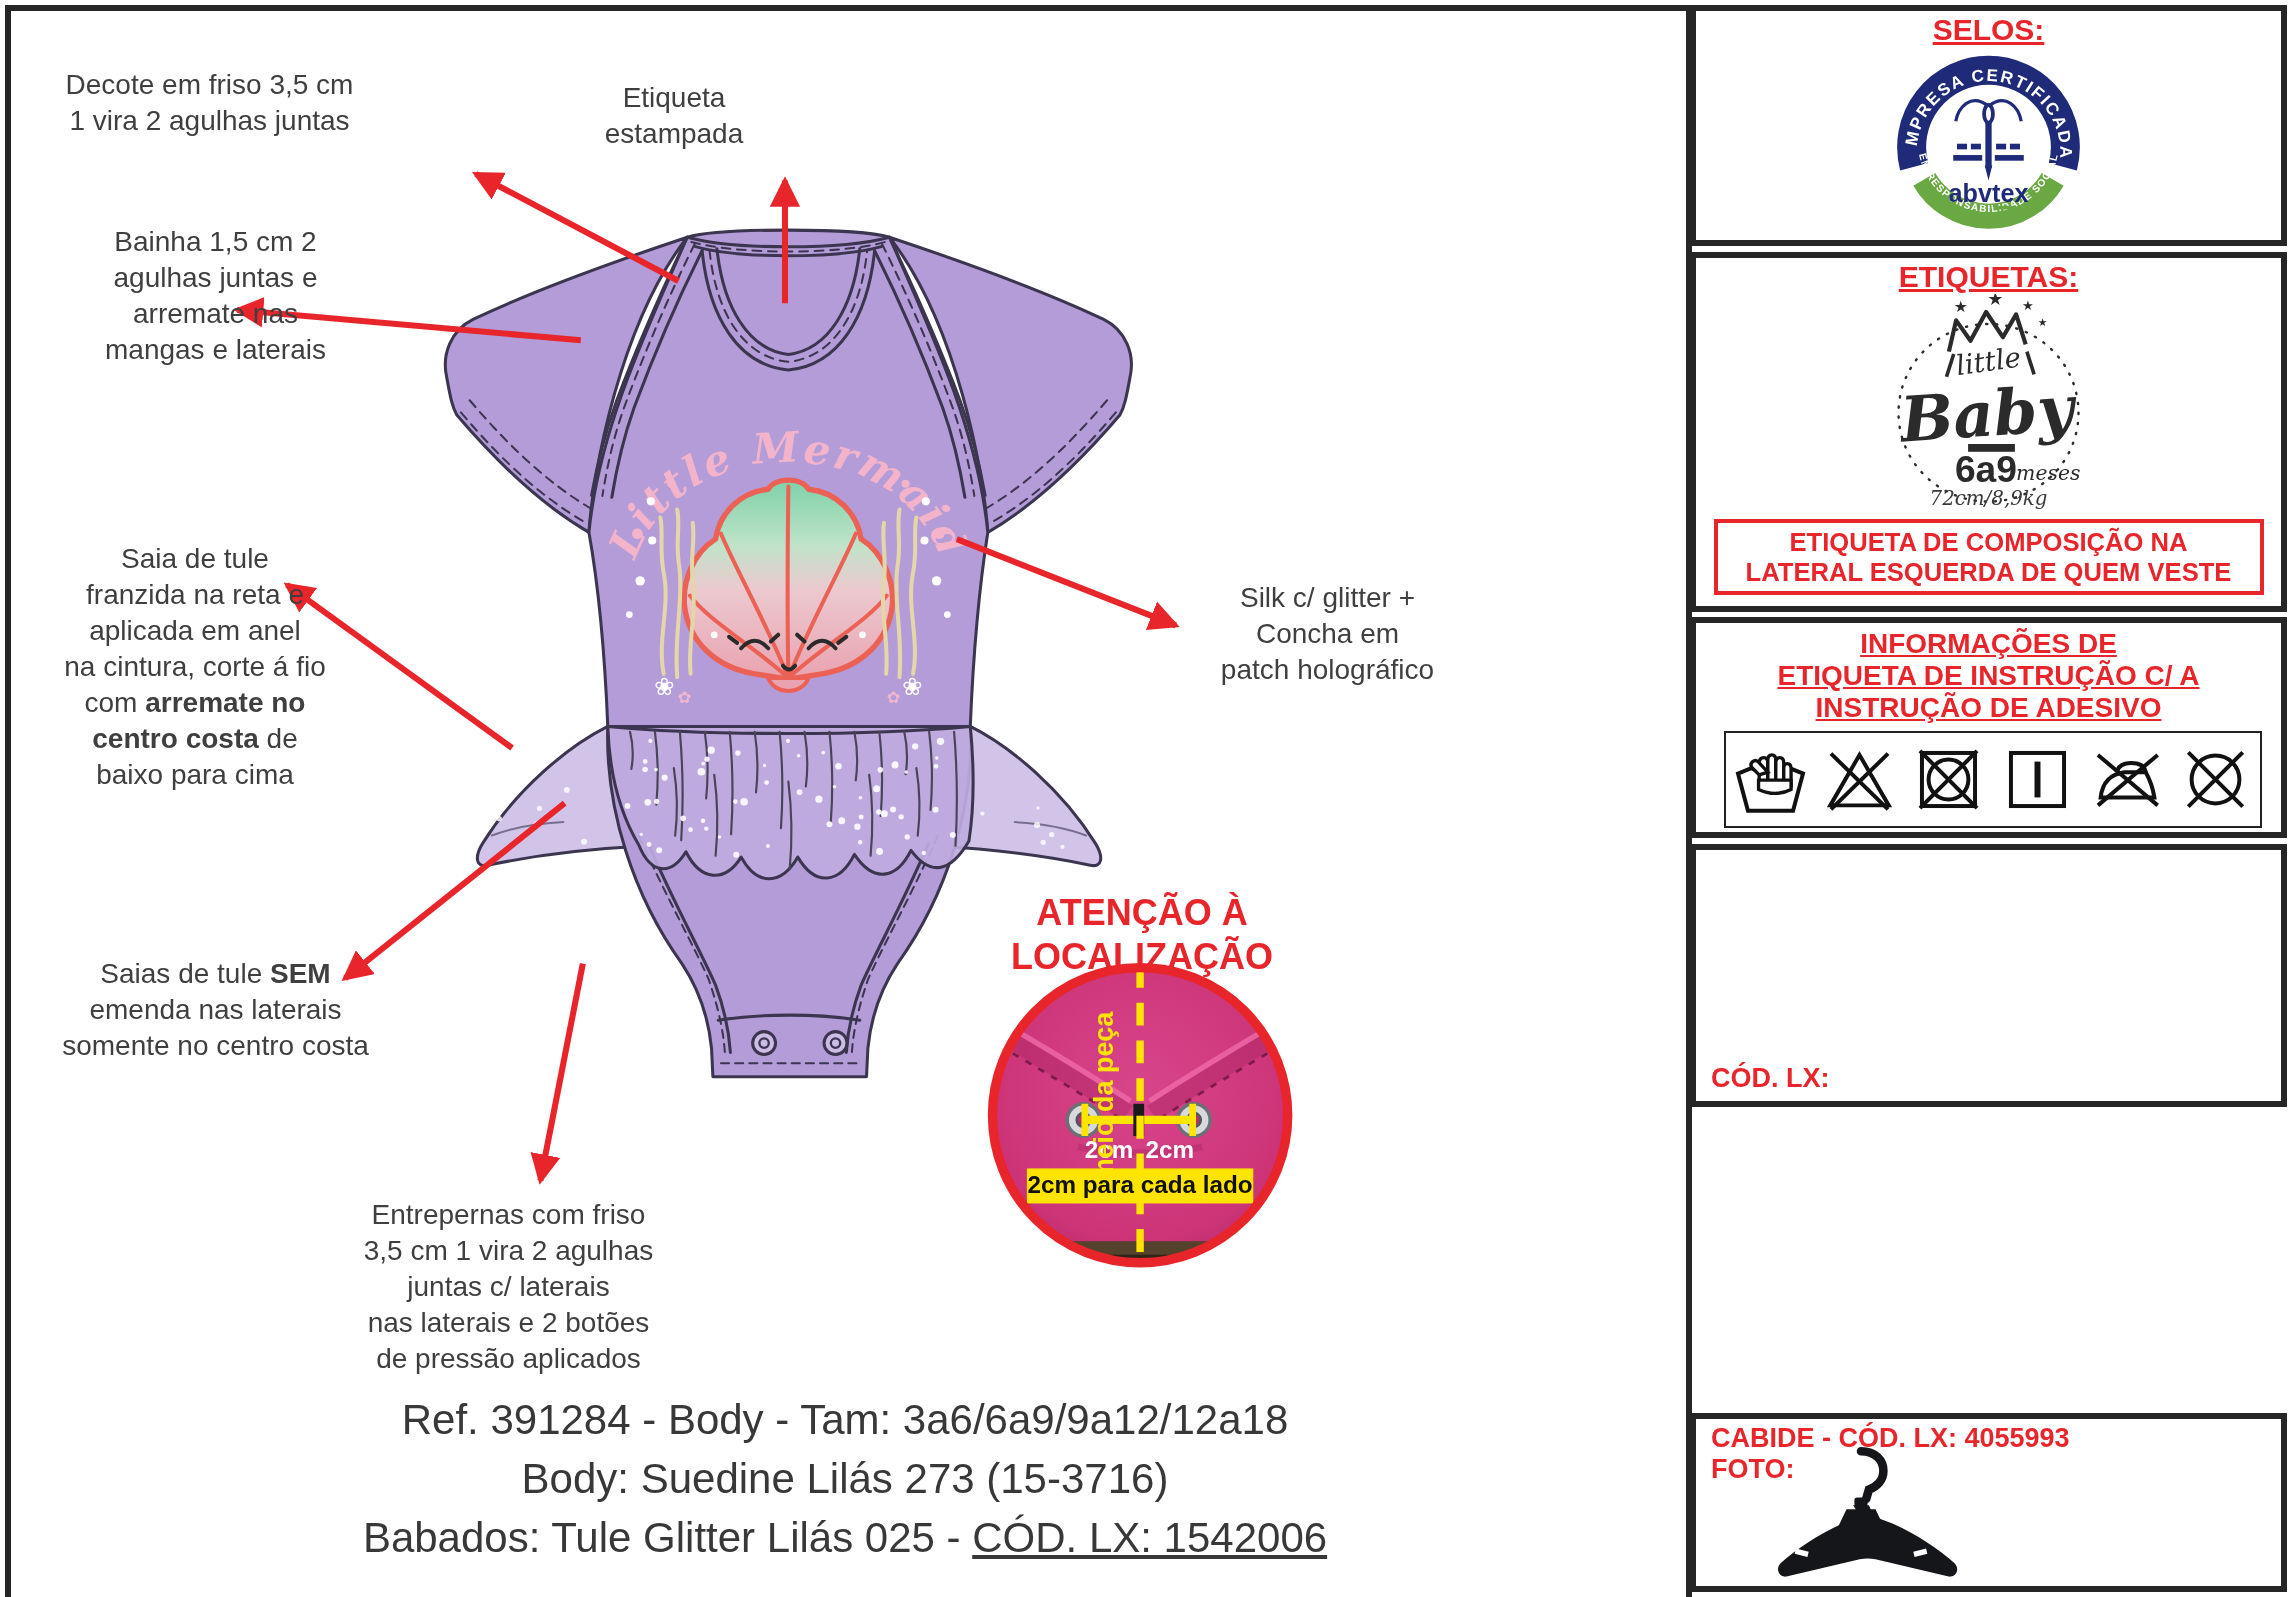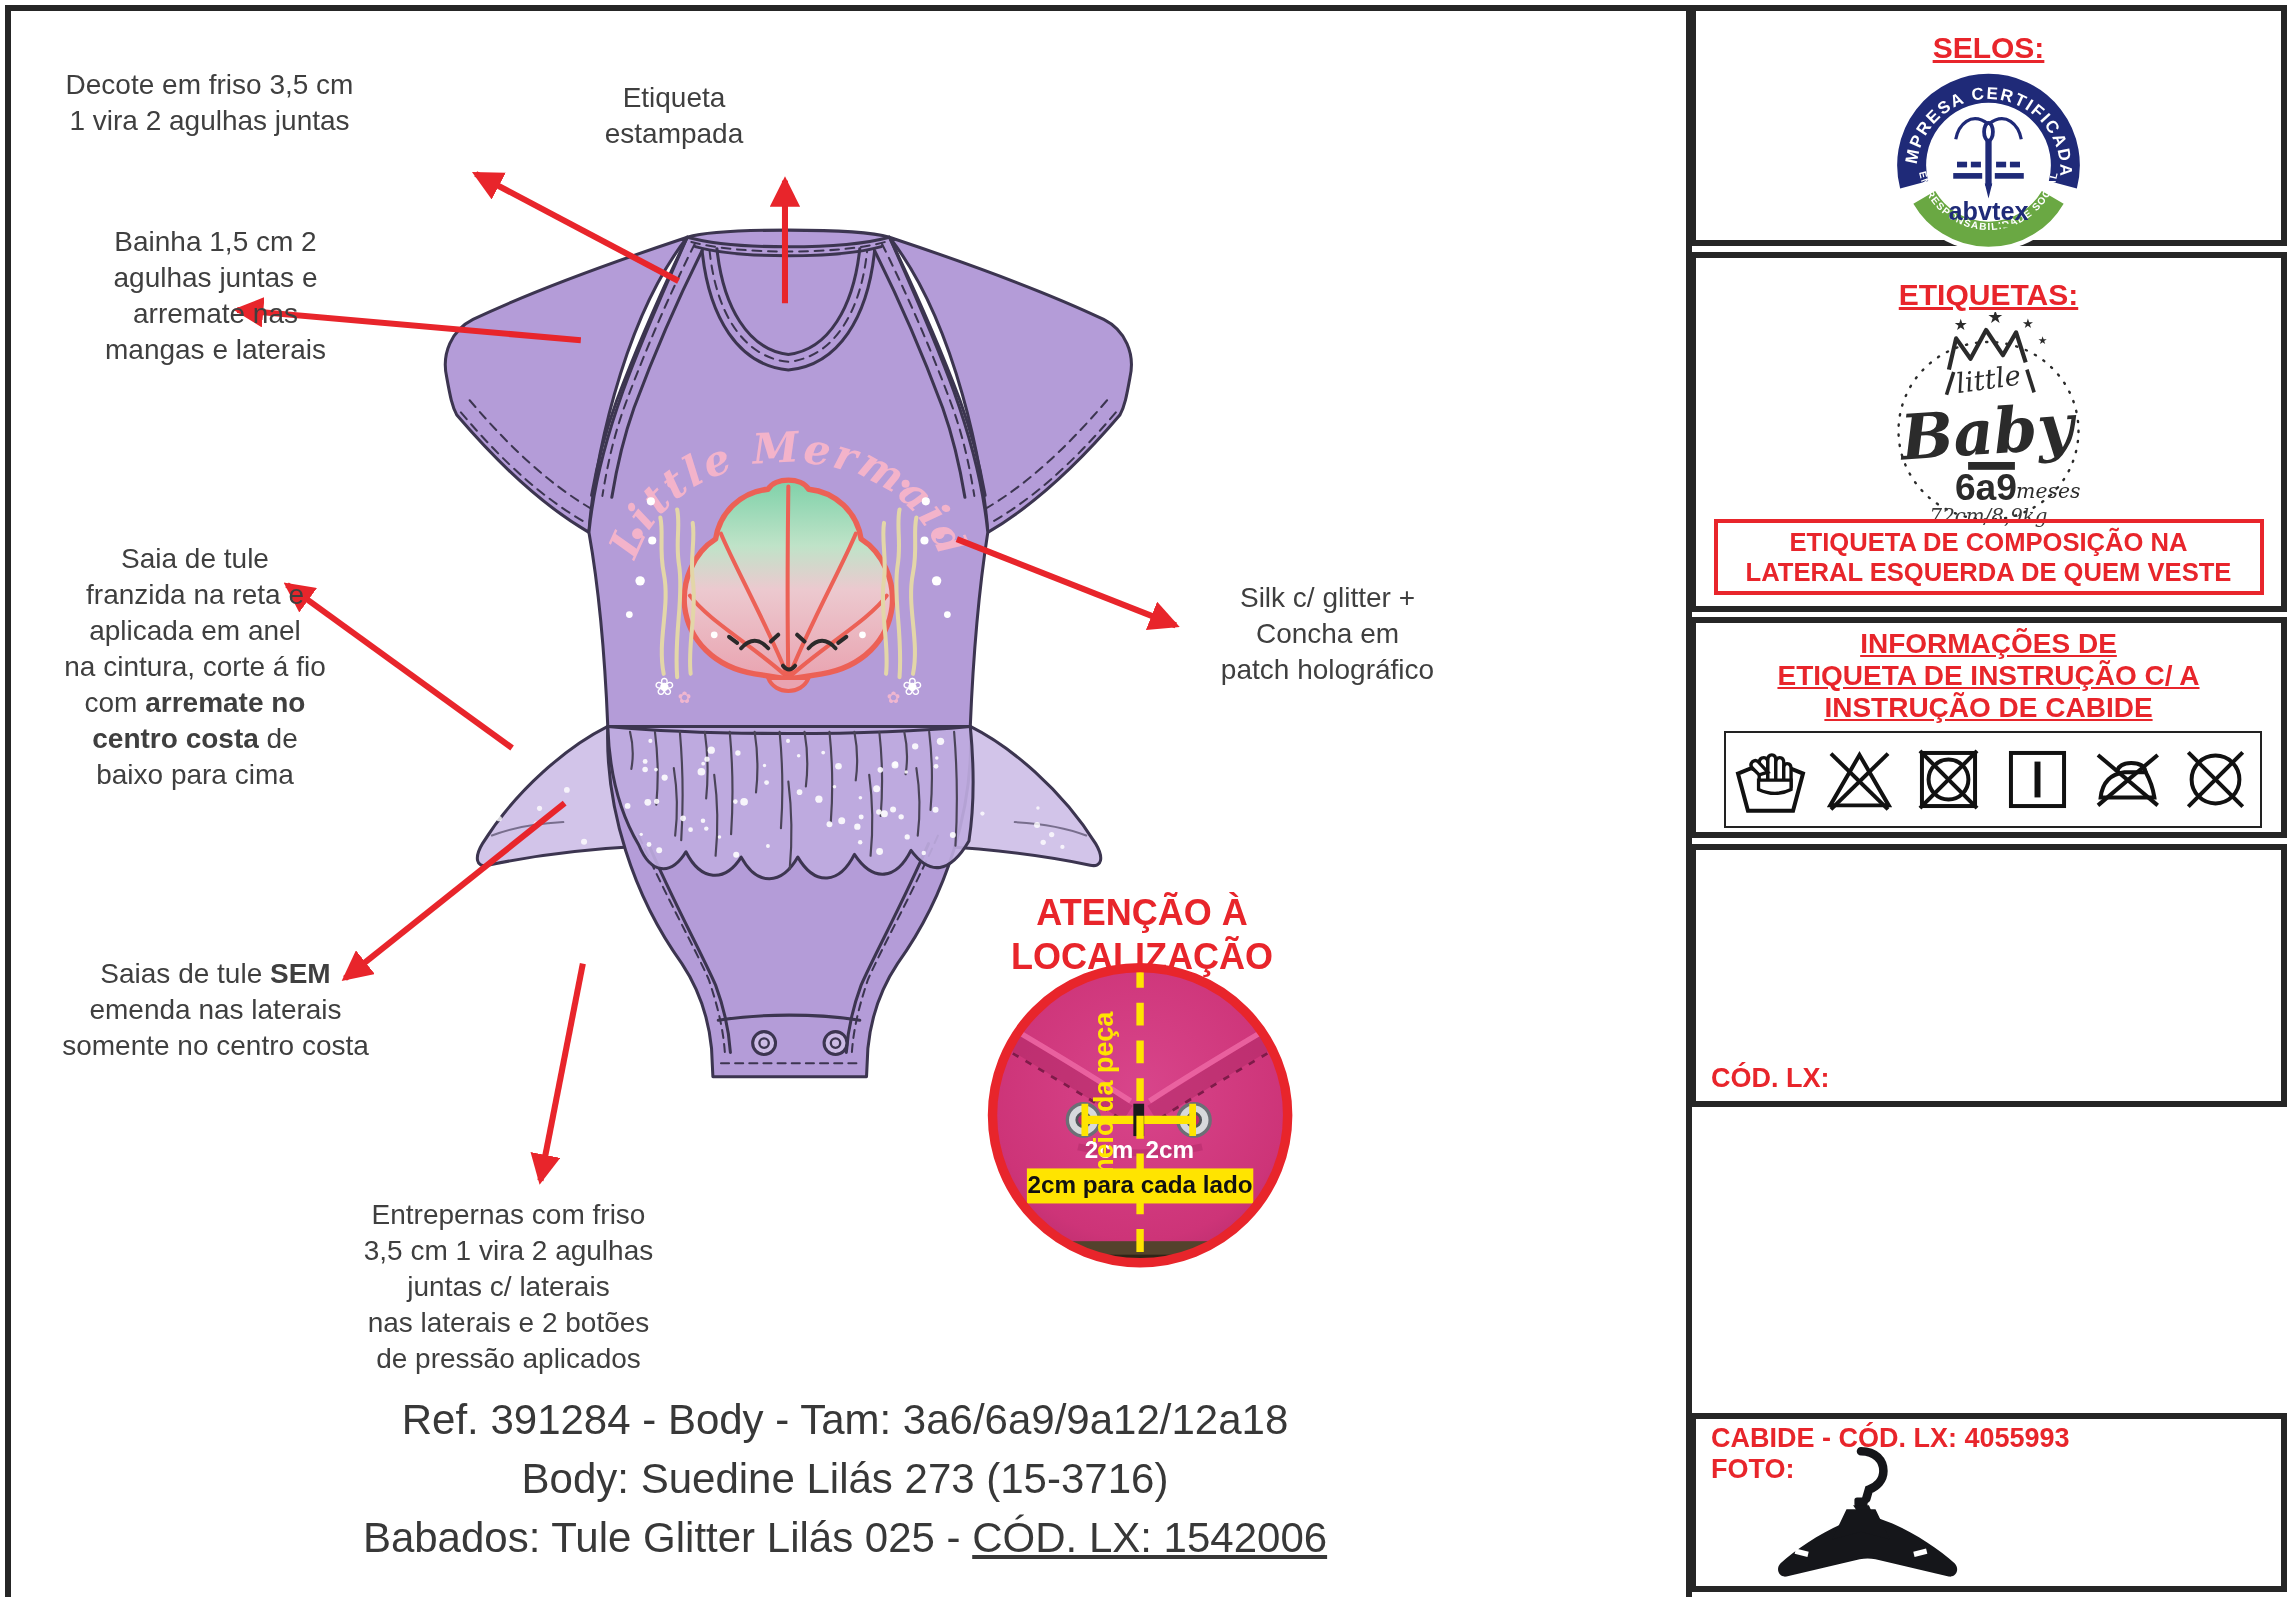--- a/index.html
+++ b/index.html
@@ -7,21 +7,21 @@
          font-family:"Liberation Sans",sans-serif;}
   .art{position:absolute;left:0;top:0;z-index:1;}
   .frame{position:absolute;border:6px solid #262626;z-index:0;background:transparent;}
   .ann{position:absolute;z-index:2;color:#3f3f3f;font-size:28px;line-height:36px;text-align:center;}
   .ann .b{font-weight:bold;}
   .attn{position:absolute;z-index:2;color:#e8252b;font-weight:bold;font-size:36px;line-height:44px;text-align:center;}
   .footer{position:absolute;z-index:2;left:10px;top:1390px;width:1670px;text-align:center;
           color:#383838;font-weight:normal;font-size:42px;line-height:59px;}
   .footer .u{text-decoration:underline;}
   .side{position:absolute;z-index:2;left:1690px;width:597px;border:6px solid #262626;background:#fff;box-sizing:border-box;}
-  .sideTitle{color:#e8252b;font-weight:bold;font-size:30px;text-align:center;text-decoration:underline;margin-top:20px;}
+  .sideTitle{color:#e8252b;font-weight:bold;font-size:30px;text-align:center;text-decoration:underline;margin-top:2px;}
   .redNote{position:absolute;left:17.5px;right:17.5px;bottom:10.8px;border:4.7px solid #e8252b;color:#e8252b;
            font-weight:bold;font-size:25.6px;line-height:30px;text-align:center;padding:4px 2.7px;}
   .infoTitle{color:#e8252b;font-weight:bold;font-size:28px;line-height:32px;text-align:center;text-decoration:underline;margin-top:5.4px;}
   .careBox{position:absolute;left:28px;top:108px;width:534px;height:93px;border:2.7px solid #222;
            display:flex;align-items:center;justify-content:space-around;}
   .codLine{position:absolute;left:15px;color:#e8252b;font-weight:bold;font-size:27px;}
   .logoWrap{display:flex;justify-content:center;}
 </style>
 </head>
 <body>
@@ -415,21 +415,21 @@
     <div class="redNote">
       <div>ETIQUETA DE COMPOSIÇÃO NA</div>
       <div>LATERAL ESQUERDA DE QUEM VESTE</div>
     </div>
   </div>
 
   <div class="side" style="top:617px;height:221px;">
     <div class="infoTitle">
       <div>INFORMAÇÕES DE</div>
       <div>ETIQUETA DE INSTRUÇÃO C/ A</div>
-      <div>INSTRUÇÃO DE CABIDE</div>
+      <div>INSTRUÇÃO DE ADESIVO</div>
     </div>
     <div class="careBox">
       <svg width="73" height="73" viewBox="0 0 110 110" stroke="#111" stroke-width="6" fill="none">
         <path d="M6,46 L26,38 Q55,52 84,38 L104,46 L89,102 H21 Z"></path>
         <g stroke-width="5" fill="#fff">
           <path d="M38,30 q0,-8 7,-8 q6,0 6,8 v30 h-13 z"></path>
           <path d="M51,26 q0,-8 6,-8 q6,0 6,8 v34 h-12 z"></path>
           <path d="M63,30 q0,-8 6,-8 q6,0 6,8 v34 h-12 z"></path>
           <path d="M75,38 q0,-7 5,-7 q6,0 6,8 v26 h-11 z"></path>
           <path d="M38,48 l-10,-10 q-5,-5 0,-10 q5,-4 9,1 l14,15 z"></path>

